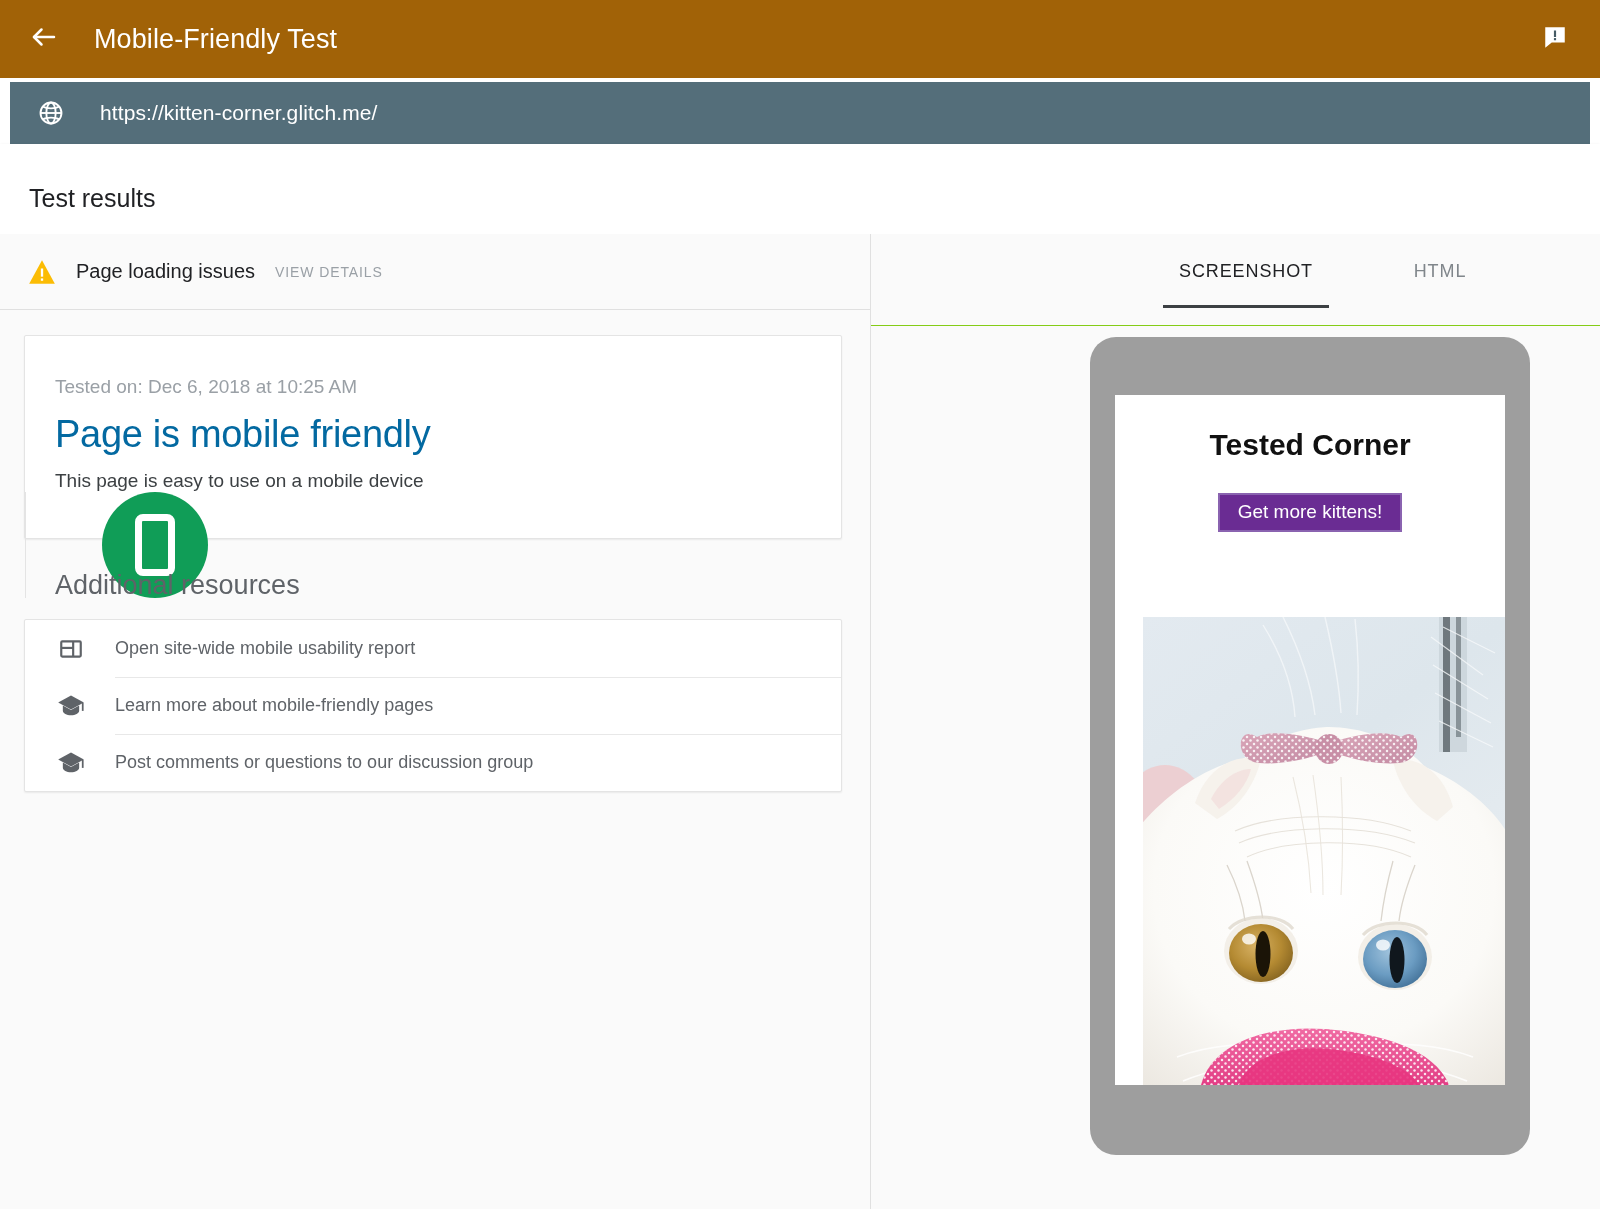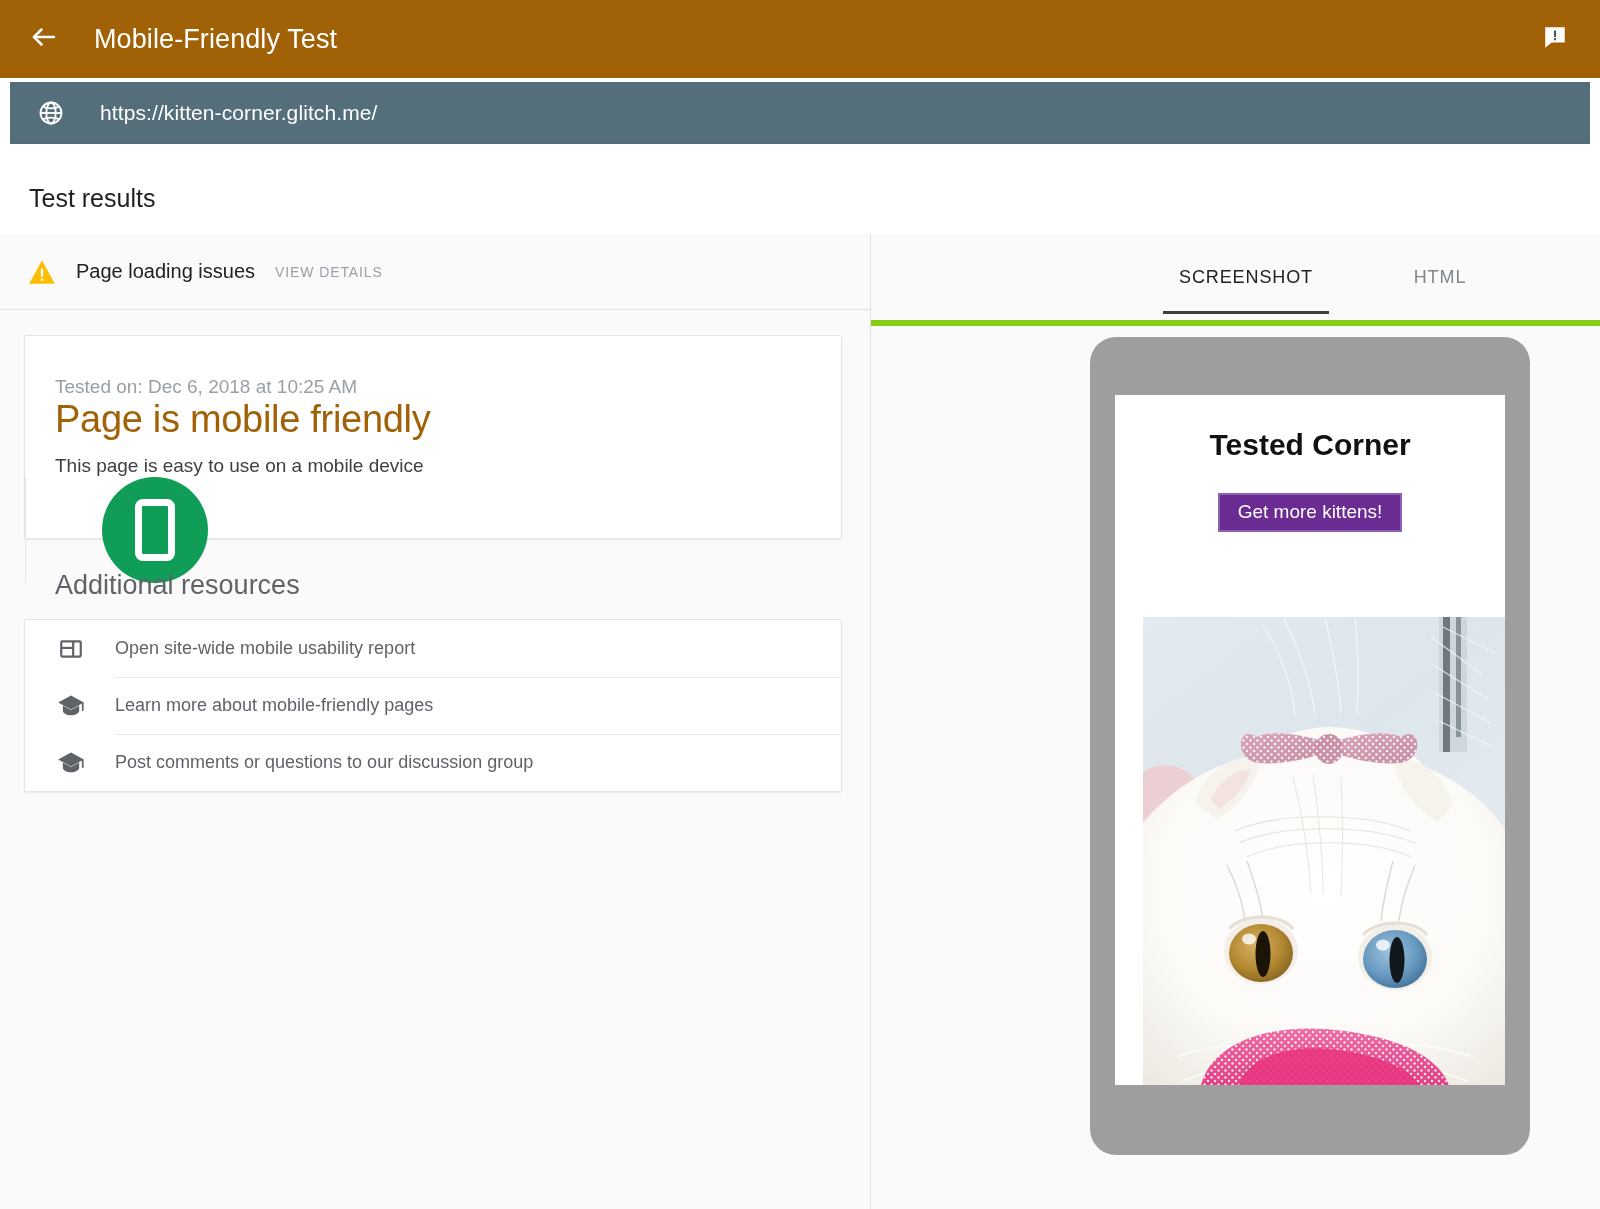--- a/index.html
+++ b/index.html
@@ -88,21 +88,21 @@
   .card {
     position: absolute; left: 24px; top: 101px; width: 818px; height: 204px;
     background: #ffffff; border: 1px solid #e4e4e4; border-radius: 2px;
     box-shadow: 0 1px 2px rgba(0,0,0,0.07);
     display: flex;
     flex-direction: column;
   }
   .card-left { width: 558px; padding: 40px 0 0 30px; position: relative; }
   .tested-on { font-size: 19px; color: #9aa0a6; }
   .verdict {
-    font-size: 38px; color: #a16207; font-weight: 400; 
+    font-size: 38px; color: #0369a1; font-weight: 400; margin-top: 15px;
     letter-spacing: -0.3px;
   }
   .verdict-sub { font-size: 19px; color: #3c4043; margin-top: 14px; }
   .card-right {
     width: 259px; border-left: 1px solid #e4e4e4;
     display: flex; align-items: center; justify-content: center;
   }
   .green-circle {
     width: 106px; height: 106px; border-radius: 50%; background: #109d57;
     display: flex; align-items: center; justify-content: center;
@@ -128,22 +128,22 @@
     content: ""; position: absolute; left: 90px; right: 0; top: 0;
     height: 1px; background: #e8e8e8;
   }
   .res-icon { width: 30px; height: 30px; margin-left: 31px; display:flex; align-items:center; justify-content:center;}
   .res-label { font-size: 18px; color: #5f6368; margin-left: 29px; }
 
   
   .right-pane { position: absolute; left: 871px; top: 0; width: 729px; height: 975px; }
   .tabs {
     position: absolute; left: 0; top: 0; width: 729px; height: 92px;
-    display: flex; align-items: center;
-    border-bottom: 6px solid #84cc16; background: #fafafa;
+    display: flex; align-items: flex-start;
+    border-bottom: 1px solid #84cc16; background: #fafafa;
   }
   .tab {
     height: 74px; display: flex; align-items: center; justify-content: center;
     font-size: 18px; letter-spacing: 0.9px; font-weight: 500;
     cursor: pointer; position: relative;
   }
   .tab.active { color: #202124; }
   .tab.inactive { color: #80868b; }
   .tab.active::after {
     content: ""; position: absolute; left: 0; right: 0; bottom: 0;

